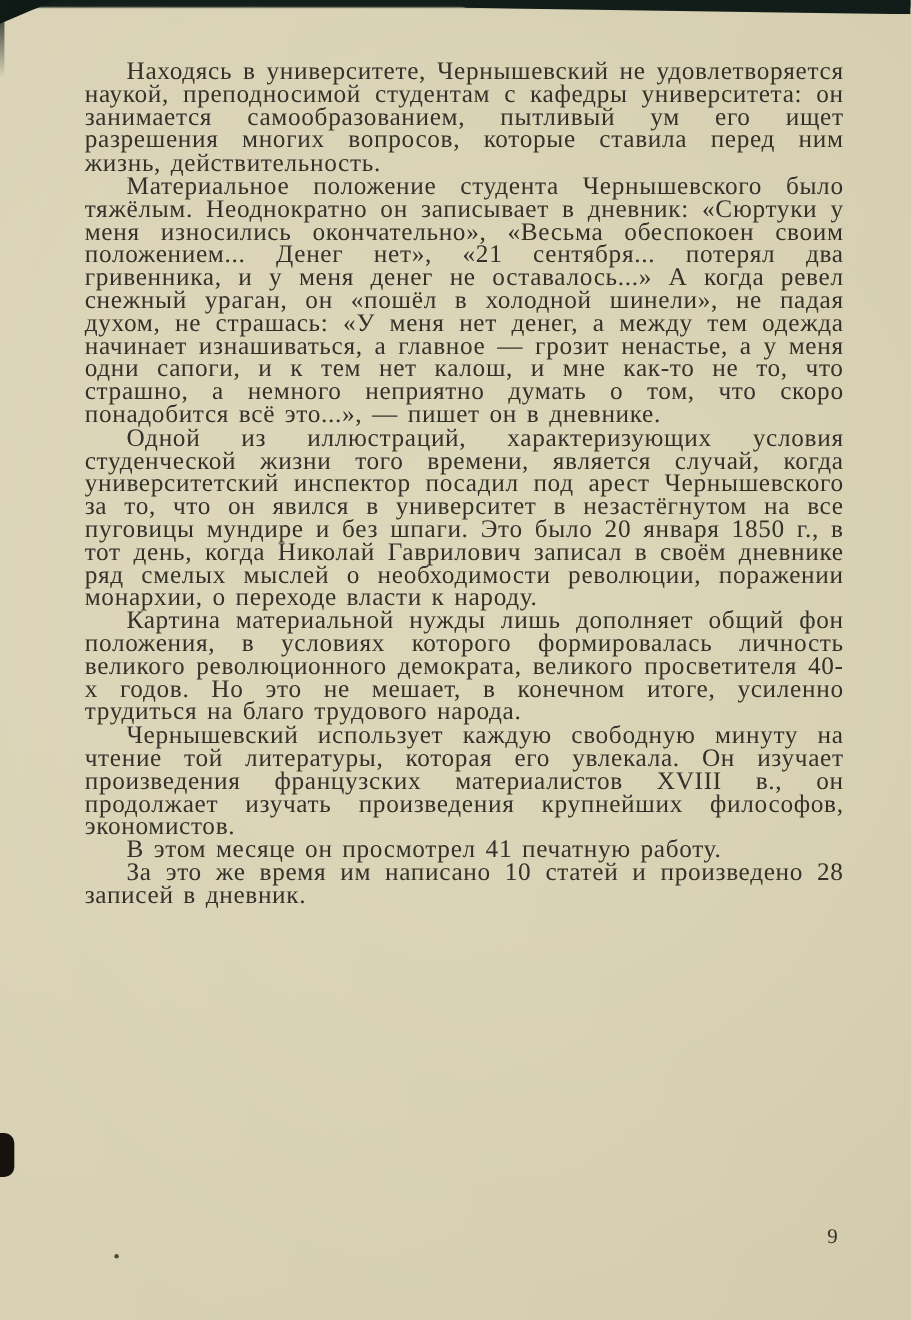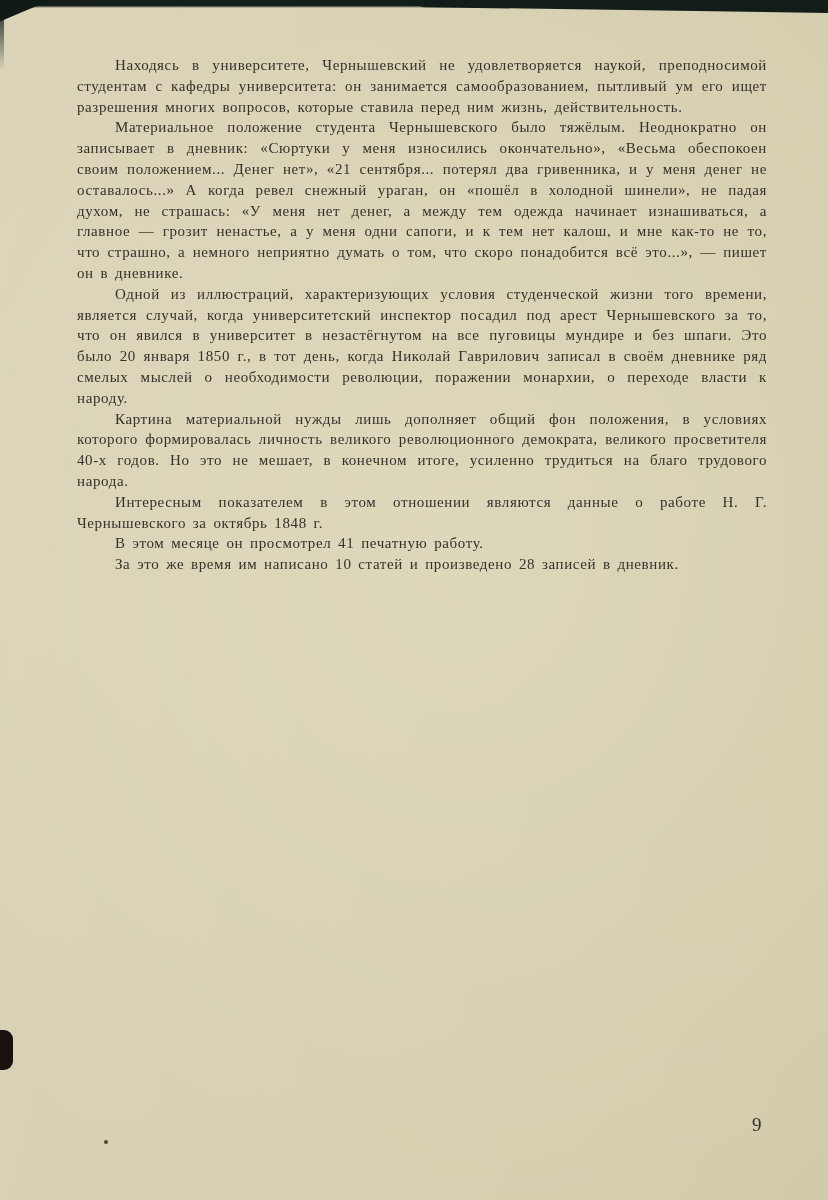--- a/index.html
+++ b/index.html
@@ -68,21 +68,21 @@
     background: #4a463b;
   }
 
   
   .text-block {
     position: absolute;
     top: 55px;
     left: 77px;
     width: 690px;
     text-align: justify;
-    font-size: 15px;
+    font-size: 23px;
     line-height: 20.8px;
     letter-spacing: 0.6px;
     word-spacing: 2.5px;
   }
   .text-block p {
     margin: 0;
     text-indent: 38px;
     text-rendering: optimizeLegibility;
   }
 
@@ -105,20 +105,20 @@
   <div class="edge-top-left"></div>
   <div class="edge-left-sliver"></div>
   <div class="margin-mark"></div>
   <div class="speckle"></div>
 
   <div class="text-block">
     <p>Находясь в университете, Чернышевский не удовлетворяется наукой, преподносимой студентам с кафедры университета: он занимается самообразованием, пытливый ум его ищет разрешения многих вопросов, которые ставила перед ним жизнь, действительность.</p>
     <p>Материальное положение студента Чернышевского было тяжёлым. Неоднократно он записывает в дневник: «Сюртуки у меня износились окончательно», «Весьма обеспокоен своим положением... Денег нет», «21 сентября... потерял два гривенника, и у меня денег не оставалось...» А когда ревел снежный ураган, он «пошёл в холодной шинели», не падая духом, не страшась: «У меня нет денег, а между тем одежда начинает изнашиваться, а главное — грозит ненастье, а у меня одни сапоги, и к тем нет калош, и мне как-то не то, что страшно, а немного неприятно думать о том, что скоро понадобится всё это...», — пишет он в дневнике.</p>
     <p>Одной из иллюстраций, характеризующих условия студенческой жизни того времени, является случай, когда университетский инспектор посадил под арест Чернышевского за то, что он явился в университет в незастёгнутом на все пуговицы мундире и без шпаги. Это было 20 января 1850 г., в тот день, когда Николай Гаврилович записал в своём дневнике ряд смелых мыслей о необходимости революции, поражении монархии, о переходе власти к народу.</p>
     <p>Картина материальной нужды лишь дополняет общий фон положения, в условиях которого формировалась личность великого революционного демократа, великого просветителя 40-х годов. Но это не мешает, в конечном итоге, усиленно трудиться на благо трудового народа.</p>
-    <p>Интересным показателем в этом отношении являются данные о работе Н. Г. Чернышевского за октябрь 1848 г.</p>
+    <p>Чернышевский использует каждую свободную минуту на чтение той литературы, которая его увлекала. Он изучает произведения французских материалистов XVIII в., он продолжает изучать произведения крупнейших философов, экономистов.</p>
     <p>В этом месяце он просмотрел 41 печатную работу.</p>
     <p>За это же время им написано 10 статей и произведено 28 записей в дневник.</p>
   </div>
 
   <div class="page-number">9</div>
 
 </div>
 
 </body></html>

